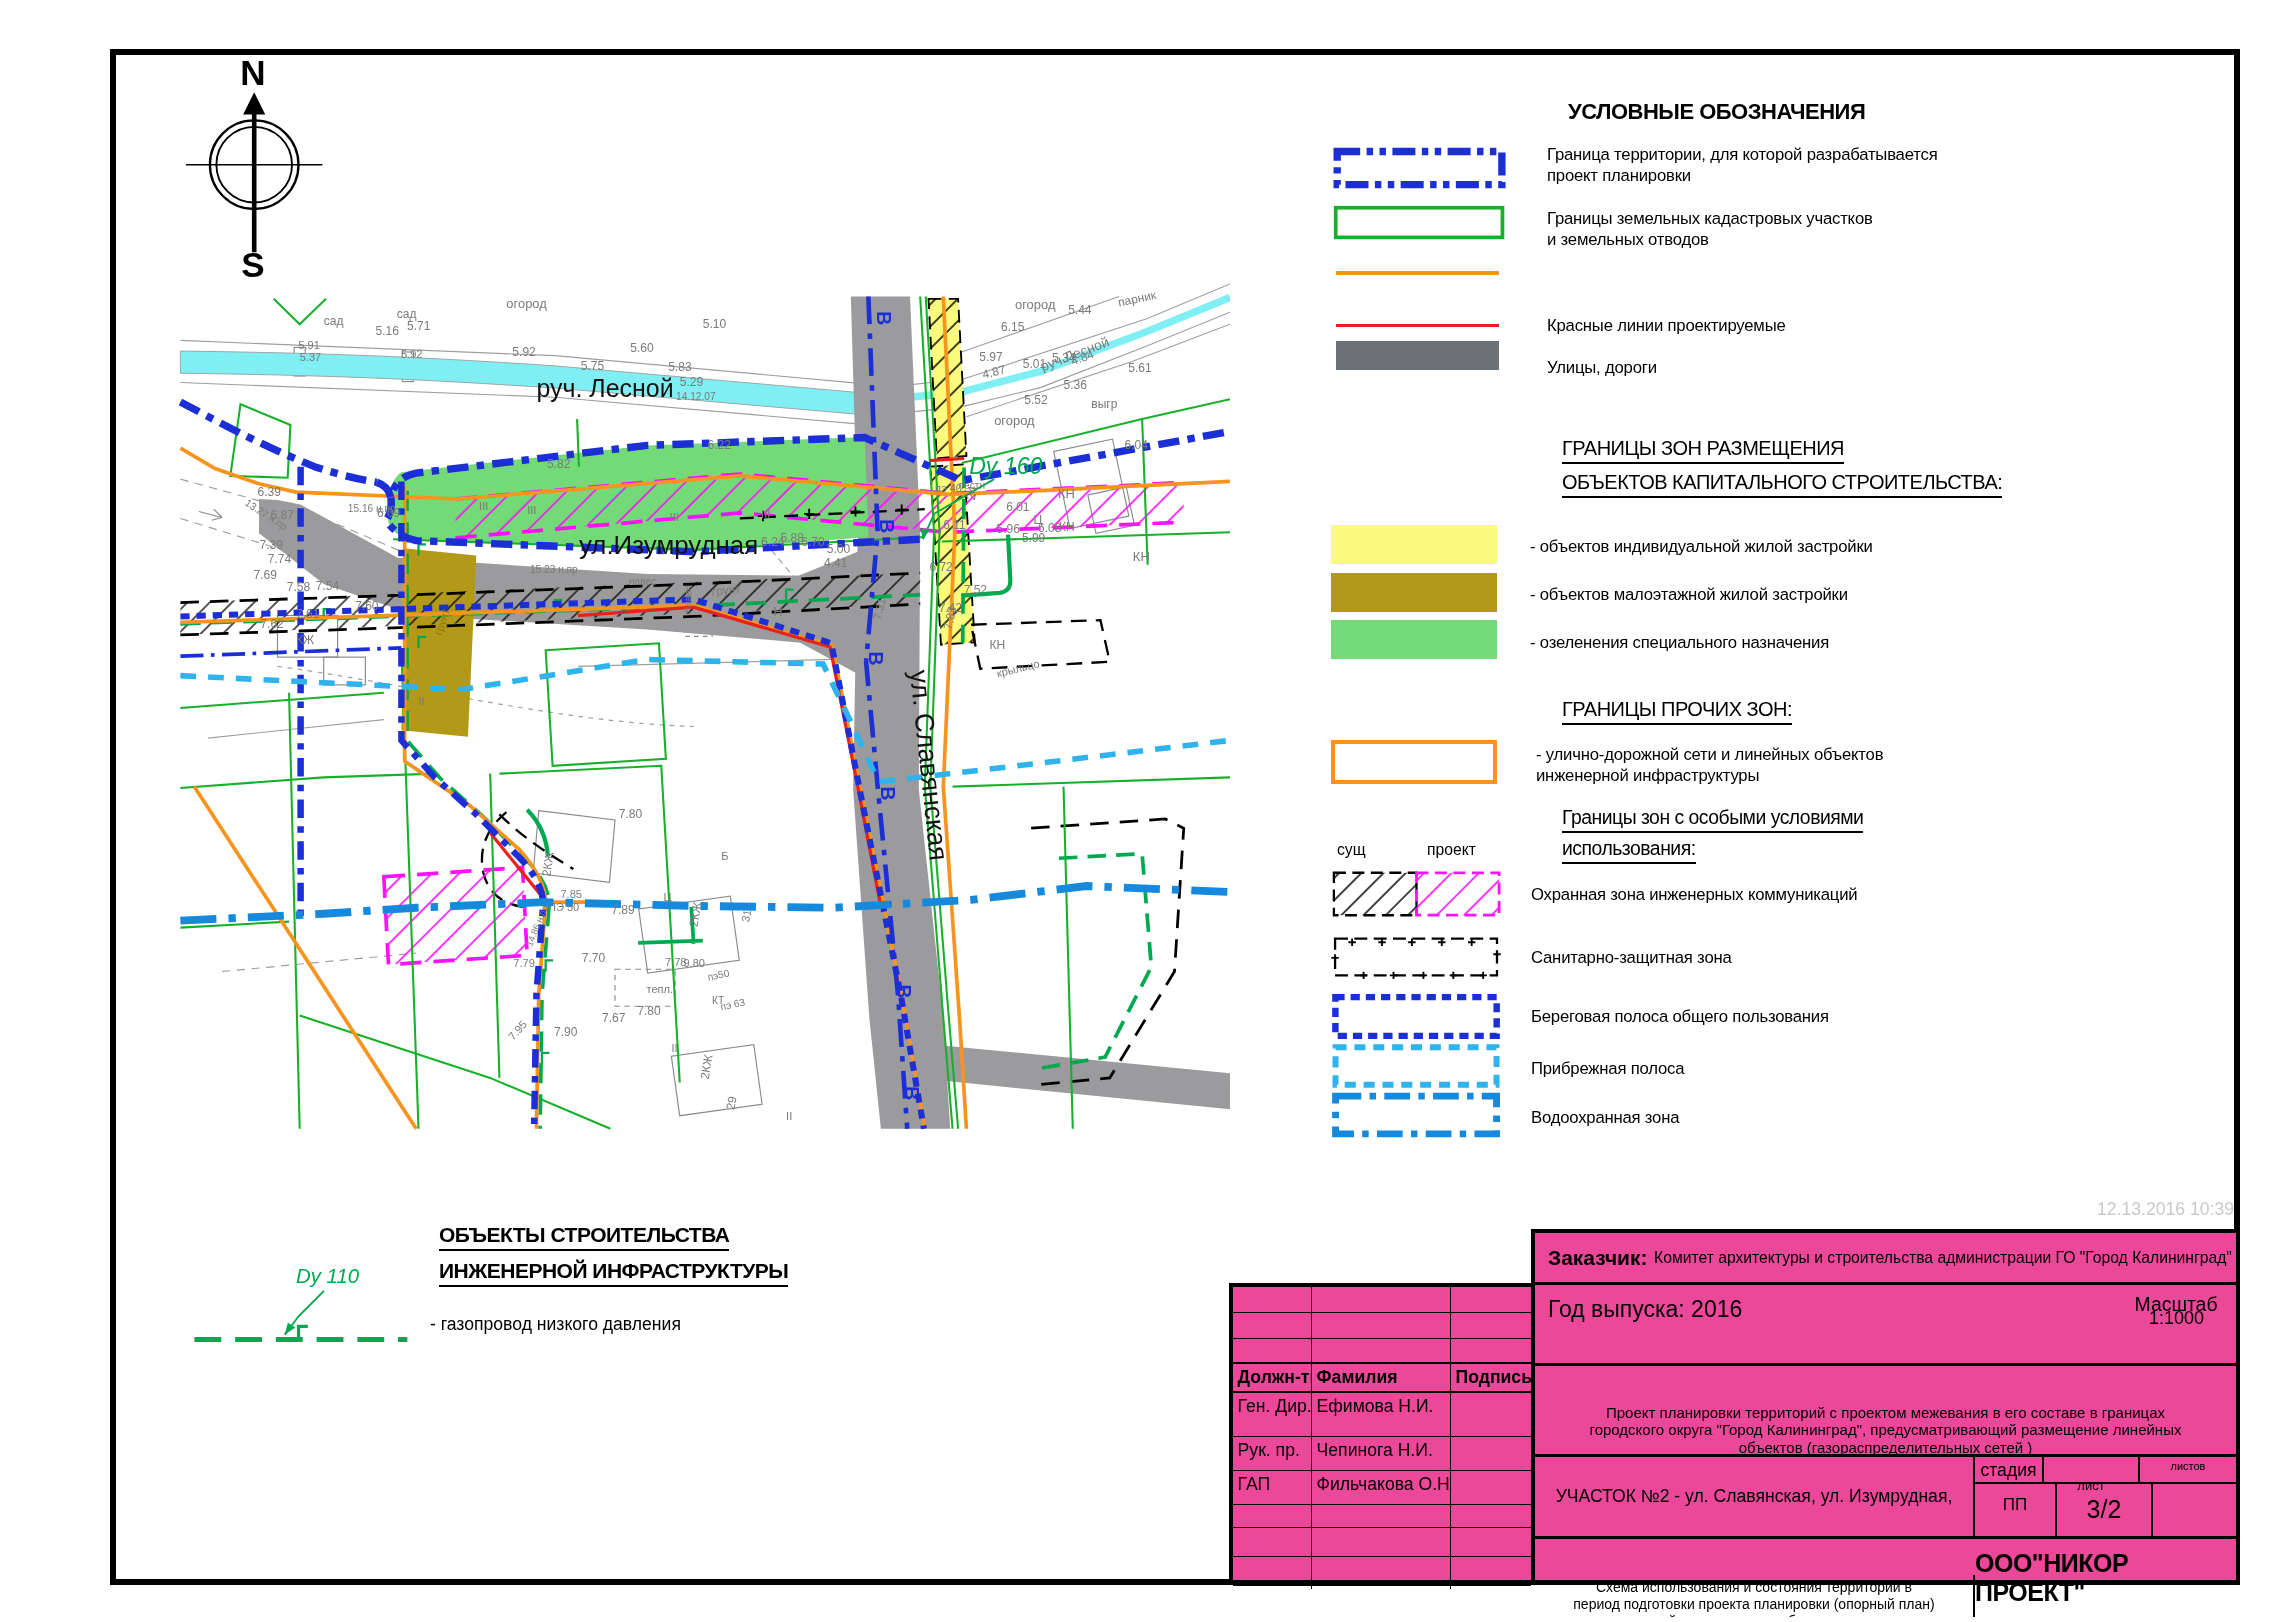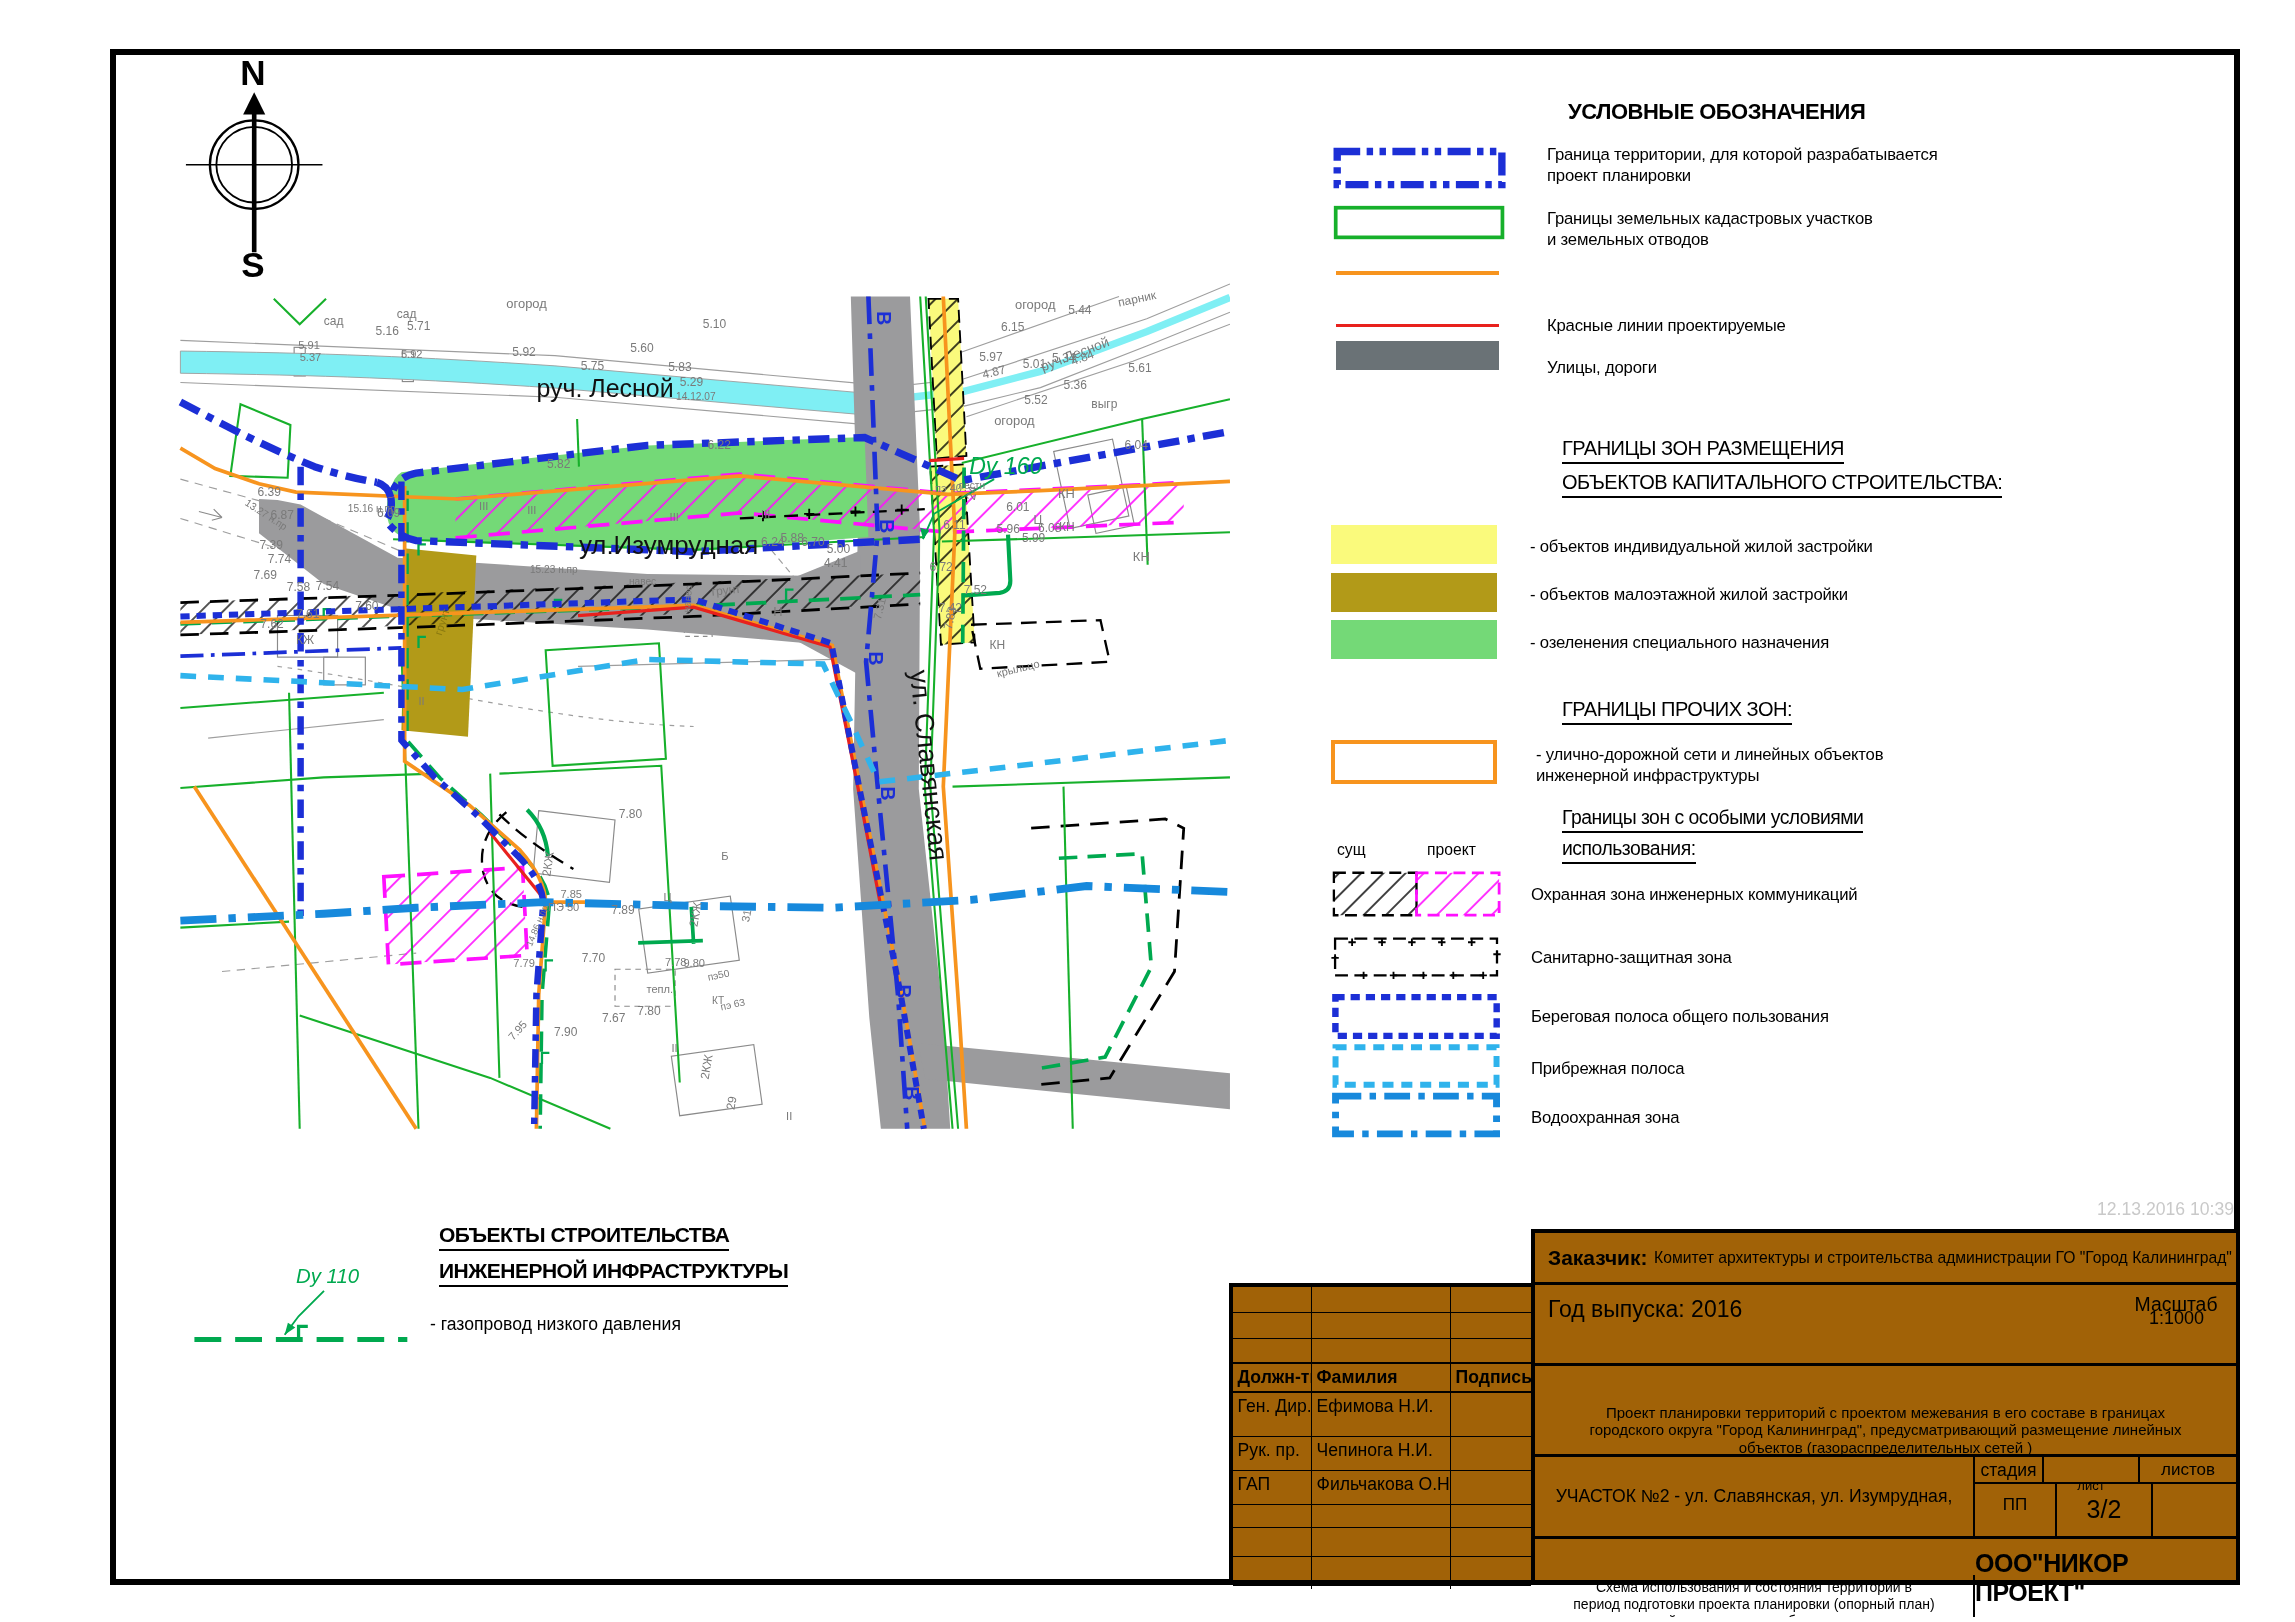--- a/index.html
+++ b/index.html
@@ -11,21 +11,21 @@
   .leg-title{font-weight:bold;font-size:22px;letter-spacing:-0.5px;}
   .leg-sec{font-weight:normal;font-size:20px;letter-spacing:-0.5px;border-bottom:2.3px solid #000;padding-bottom:1.9px;display:inline-block;}
   .leg-text{font-size:16.7px;line-height:21px;white-space:pre-line;letter-spacing:-0.2px;}
   .leg-line{height:3.7px;}
   .swatch{box-sizing:border-box;}
   .collbl{font-size:15.7px;}
   
   .obj-title{font-weight:bold;font-size:21px;letter-spacing:-0.5px;border-bottom:2.3px solid #000;padding-bottom:2.3px;display:inline-block;}
   .dy{color:#00A94F;font-style:italic;font-size:20.4px;}
   
-  .tb{box-sizing:border-box;border:4.2px solid #000;background:#a16207;}
+  .tb{box-sizing:border-box;border:4.2px solid #000;background:#ec4899;}
   .tb-row{box-sizing:border-box;border-bottom:3.2px solid #000;position:relative;overflow:hidden;}
   .tb-row:last-child{border-bottom:none;}
   .cell{box-sizing:border-box;}
   .mini{display:flex;flex-direction:column;}
   .mini .mrow{display:flex;box-sizing:border-box;border-bottom:1.9px solid #000;flex:none;}
   .mini .mrow.hdr{border-top:1.9px solid #000;border-bottom:2.8px solid #000;font-weight:bold;}
   .mini .mc{box-sizing:border-box;border-right:1.9px solid #000;padding:2.8px 3.7px 0 4.6px;font-size:17.6px;overflow:hidden;white-space:nowrap;}
   .mini .mc:last-child{border-right:none;}
   .ts{color:#c9c9c9;font-size:17.6px;}
   .pre{white-space:pre-line;margin-top:36px;}
@@ -436,21 +436,21 @@
     </div>
     <div class="tb-row pre" style="height:55px;font-size:15px;line-height:17.6px;text-align:center;padding-top:1.9px">Проект планировки территорий с проектом межевания в его составе в границах
 городского округа "Город Калининград", предусматривающий размещение линейных
 объектов (газораспределительных сетей )</div>
     <div class="tb-row" style="height:82px;display:flex">
       <div class="cell" style="width:440px;border-right:2.3px solid #000;display:flex;align-items:center;justify-content:center;font-size:17.6px">УЧАСТОК №2 - ул. Славянская, ул. Изумрудная,</div>
       <div class="cell" style="flex:1;display:flex;flex-direction:column">
         <div style="display:flex;height:27px;border-bottom:2.3px solid #000;box-sizing:border-box">
           <div style="width:69px;border-right:2.3px solid #000;box-sizing:border-box;text-align:center;font-size:17.6px;padding-top:2.8px">стадия</div>
           <div style="width:96px;border-right:2.3px solid #000;box-sizing:border-box;text-align:center;font-size:13px;padding-top:21px">лист</div>
-          <div style="flex:1;text-align:center;font-size:17px;padding-top:2.8px">листов</div>
+          <div style="flex:1;text-align:center;font-size:11px;padding-top:2.8px">листов</div>
         </div>
         <div style="display:flex;flex:1">
           <div style="width:82px;border-right:2.3px solid #000;box-sizing:border-box;text-align:center;font-size:17px;padding-top:11px">ПП</div>
           <div style="width:96px;border-right:2.3px solid #000;box-sizing:border-box;text-align:center;font-size:25px;padding-top:11px">3/2</div>
           <div style="flex:1;text-align:center;font-size:25px;padding-top:11px"></div>
         </div>
       </div>
     </div>
     <div class="tb-row" style="height:78px;display:flex;border-bottom:none">
       <div class="cell pre" style="width:440px;border-right:2.3px solid #000;font-size:14px;line-height:17px;text-align:center;padding-top:3.7px">Схема использования и состояния территории в

